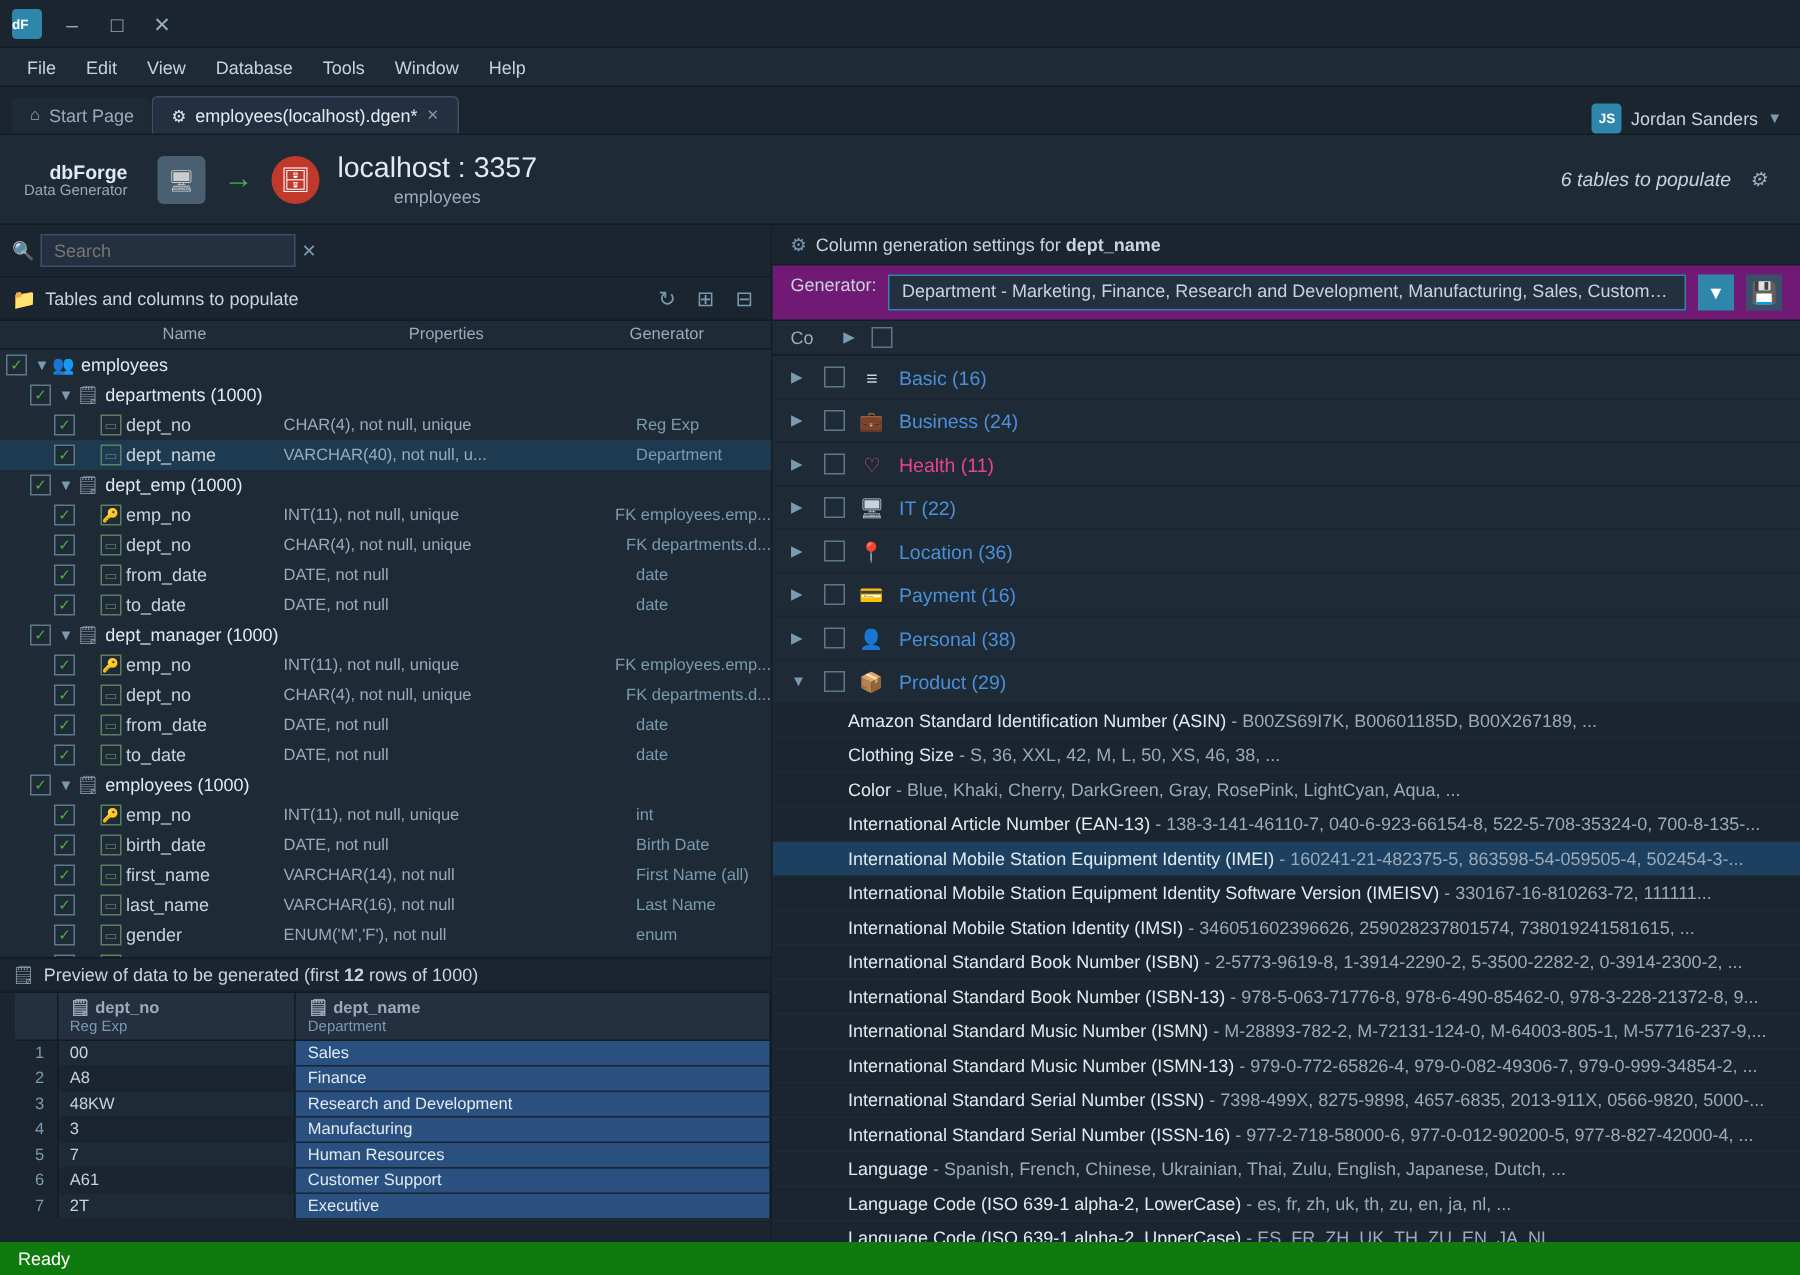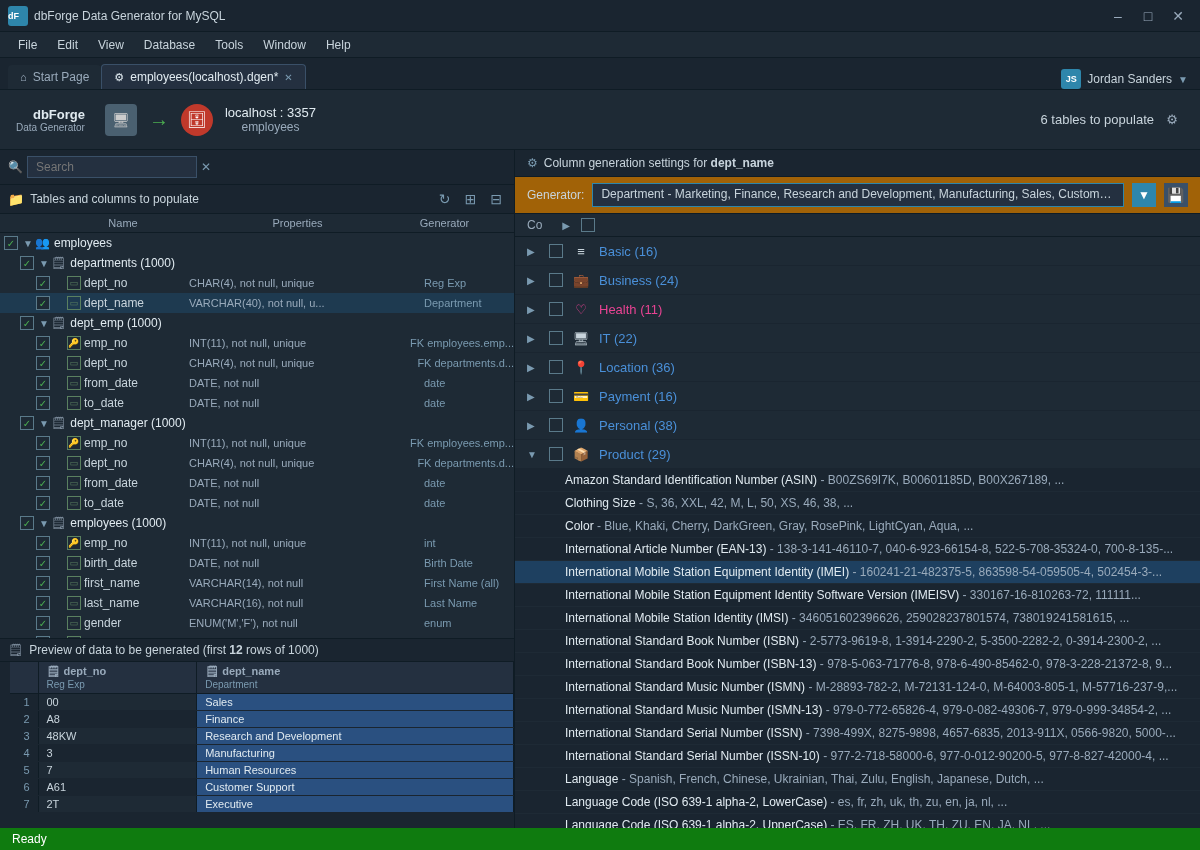--- a/index.html
+++ b/index.html
@@ -26,21 +26,21 @@
     #tabbar-right { display: flex; align-items: center; }
 
     
     #toolbar { background: #1e2a35; height: 60px; display: flex; align-items: center; padding: 0 16px; border-bottom: 1px solid #0f1c25; gap: 20px; }
     .toolbar-brand { display: flex; flex-direction: column; align-items: flex-end; color: #9ab; font-size: 10px; }
     .toolbar-center { display: flex; align-items: center; gap: 12px; }
     .toolbar-arrow { color: #4caf50; font-size: 20px; }
     .conn-info { display: flex; flex-direction: column; align-items: center; }
     .db-icon { width: 32px; height: 32px; background: #c0392b; border-radius: 50%; display: flex; align-items: center; justify-content: center; color: white; font-size: 16px; }
     .server-icon { width: 32px; height: 32px; background: #4a6070; border-radius: 4px; display: flex; align-items: center; justify-content: center; color: #ccc; font-size: 14px; }
-    .tables-count { margin-left: auto; display: flex; align-items: center; gap: 6px; color: #c8d4dc; font-size: 13px; }
+    .tables-count { margin-left: auto; display: flex; align-items: center; gap: 6px; color: #c8d4dc; font-size: 13px; font-style: italic; }
     .gear-btn { width: 24px; height: 24px; cursor: pointer; display: flex; align-items: center; justify-content: center; color: #9ab; }
 
     
     #main { display: flex; height: calc(850px - 32px - 26px - 32px - 60px - 22px); }
 
     
     #left-panel { width: 515px; display: flex; flex-direction: column; border-right: 1px solid #0f1c25; flex-shrink: 0; }
     #search-bar { background: #1a2530; padding: 6px 8px; display: flex; align-items: center; gap: 4px; border-bottom: 1px solid #0f1c25; }
     #search-bar input { background: #243040; border: 1px solid #3a5068; color: #c8d4dc; padding: 3px 8px; font-size: 12px; width: 170px; outline: none; }
     #search-bar .search-icon { color: #7a9ab0; font-size: 12px; }
@@ -90,21 +90,21 @@
     table.preview-table tr:nth-child(even) td { background: #1a2530; }
     table.preview-table td.highlighted { background: #2a5080 !important; color: #e0eaf0; }
     table.preview-table td.row-num { color: #7a9ab0; background: #1a2530 !important; text-align: right; width: 24px; }
 
     
     #right-panel { flex: 1; display: flex; flex-direction: column; background: #1e2a35; overflow: hidden; }
     #right-header { padding: 6px 12px; display: flex; align-items: center; gap: 6px; border-bottom: 1px solid #0f1c25; background: #1a2530; }
     #right-header .settings-icon { color: #7a9ab0; font-size: 12px; }
     #right-header .settings-title { color: #c8d4dc; font-size: 12px; }
 
-    #generator-row { padding: 6px 12px; display: flex; align-items: center; gap: 8px; border-bottom: 1px solid #0f1c25; background: #a16207; }
+    #generator-row { padding: 6px 12px; display: flex; gap: 8px; border-bottom: 1px solid #0f1c25; background: #701a75; }
     #generator-row .gen-label { color: #c8d4dc; font-size: 12px; }
     #generator-row .gen-select { flex: 1; background: #243040; border: 1px solid #2e86ab; color: #c8d4dc; padding: 3px 8px; font-size: 12px; height: 24px; outline: none; overflow: hidden; white-space: nowrap; text-overflow: ellipsis; }
     #generator-row .gen-dropdown { width: 24px; height: 24px; background: #2e86ab; display: flex; align-items: center; justify-content: center; color: white; cursor: pointer; font-size: 12px; }
     #generator-row .gen-save { width: 24px; height: 24px; background: #3a5068; display: flex; align-items: center; justify-content: center; color: #c8d4dc; cursor: pointer; font-size: 14px; }
 
     #fill-row { display: flex; align-items: center; padding: 4px 12px; border-bottom: 1px solid #0f1c25; gap: 8px; }
     .fill-expander { width: 14px; height: 14px; display: flex; align-items: center; justify-content: center; color: #7a9ab0; font-size: 10px; cursor: pointer; }
     .fill-checkbox { width: 14px; height: 14px; border: 1px solid #5a7a8a; background: #1e2a35; }
 
     
@@ -137,21 +137,20 @@
     
     #statusbar { background: #0f7b0f; height: 22px; display: flex; align-items: center; padding: 0 12px; color: white; font-size: 12px; }
   </style>
 </head>
 <body>
 
 <div id="titlebar">
   <div class="app-icon">
       <span>dF</span>
     </div>
-  <span class="title">dbForge Data Generator for MySQL</span>
   <div class="win-btns">
     <div class="win-btn">–</div>
     <div class="win-btn">□</div>
     <div class="win-btn close">✕</div>
   </div>
 </div>
 
 <div id="menubar">
 <span class="menu-item">File</span>
     <span class="menu-item">Edit</span>
@@ -182,21 +181,21 @@
 <div id="toolbar">
   <div class="toolbar-brand">
     <span style="font-size:13px; color:#e0eaf0; font-weight:600;">dbForge</span>
     <span>Data Generator</span>
   </div>
   <div class="toolbar-center">
     <div class="server-icon">🖥</div>
     <div class="toolbar-arrow">→</div>
     <div class="db-icon">🗄</div>
     <div class="conn-info">
-      <span style="font-size:13px; color:#e0eaf0;">localhost : 3357</span>
+      <span style="font-size:19px; color:#e0eaf0;">localhost : 3357</span>
       <span style="font-size:12px; color:#9ab;">employees</span>
     </div>
   </div>
   <div class="tables-count">
     <span>6 tables to populate</span>
     <div class="gear-btn">⚙</div>
   </div>
 </div>
 
 <div id="main">
@@ -571,21 +570,21 @@
           <div class="product-item-row"><span class="product-item-name">Color</span><span class="product-item-sample"> - Blue, Khaki, Cherry, DarkGreen, Gray, RosePink, LightCyan, Aqua, ...</span></div>
           <div class="product-item-row"><span class="product-item-name">International Article Number (EAN-13)</span><span class="product-item-sample"> - 138-3-141-46110-7, 040-6-923-66154-8, 522-5-708-35324-0, 700-8-135-...</span></div>
           <div class="product-item-row selected"><span class="product-item-name">International Mobile Station Equipment Identity (IMEI)</span><span class="product-item-sample"> - 160241-21-482375-5, 863598-54-059505-4, 502454-3-...</span></div>
           <div class="product-item-row"><span class="product-item-name">International Mobile Station Equipment Identity Software Version (IMEISV)</span><span class="product-item-sample"> - 330167-16-810263-72, 111111...</span></div>
           <div class="product-item-row"><span class="product-item-name">International Mobile Station Identity (IMSI)</span><span class="product-item-sample"> - 346051602396626, 259028237801574, 738019241581615, ...</span></div>
           <div class="product-item-row"><span class="product-item-name">International Standard Book Number (ISBN)</span><span class="product-item-sample"> - 2-5773-9619-8, 1-3914-2290-2, 5-3500-2282-2, 0-3914-2300-2, ...</span></div>
           <div class="product-item-row"><span class="product-item-name">International Standard Book Number (ISBN-13)</span><span class="product-item-sample"> - 978-5-063-71776-8, 978-6-490-85462-0, 978-3-228-21372-8, 9...</span></div>
           <div class="product-item-row"><span class="product-item-name">International Standard Music Number (ISMN)</span><span class="product-item-sample"> - M-28893-782-2, M-72131-124-0, M-64003-805-1, M-57716-237-9,...</span></div>
           <div class="product-item-row"><span class="product-item-name">International Standard Music Number (ISMN-13)</span><span class="product-item-sample"> - 979-0-772-65826-4, 979-0-082-49306-7, 979-0-999-34854-2, ...</span></div>
           <div class="product-item-row"><span class="product-item-name">International Standard Serial Number (ISSN)</span><span class="product-item-sample"> - 7398-499X, 8275-9898, 4657-6835, 2013-911X, 0566-9820, 5000-...</span></div>
-          <div class="product-item-row"><span class="product-item-name">International Standard Serial Number (ISSN-10)</span><span class="product-item-sample"> - 977-2-718-58000-6, 977-0-012-90200-5, 977-8-827-42000-4, ...</span></div>
+          <div class="product-item-row"><span class="product-item-name">International Standard Serial Number (ISSN-16)</span><span class="product-item-sample"> - 977-2-718-58000-6, 977-0-012-90200-5, 977-8-827-42000-4, ...</span></div>
           <div class="product-item-row"><span class="product-item-name">Language</span><span class="product-item-sample"> - Spanish, French, Chinese, Ukrainian, Thai, Zulu, English, Japanese, Dutch, ...</span></div>
           <div class="product-item-row"><span class="product-item-name">Language Code (ISO 639-1 alpha-2, LowerCase)</span><span class="product-item-sample"> - es, fr, zh, uk, th, zu, en, ja, nl, ...</span></div>
           <div class="product-item-row"><span class="product-item-name">Language Code (ISO 639-1 alpha-2, UpperCase)</span><span class="product-item-sample"> - ES, FR, ZH, UK, TH, ZU, EN, JA, NL, ...</span></div>
         </div>
 
     </div>
 
   </div>
 
 </div>

